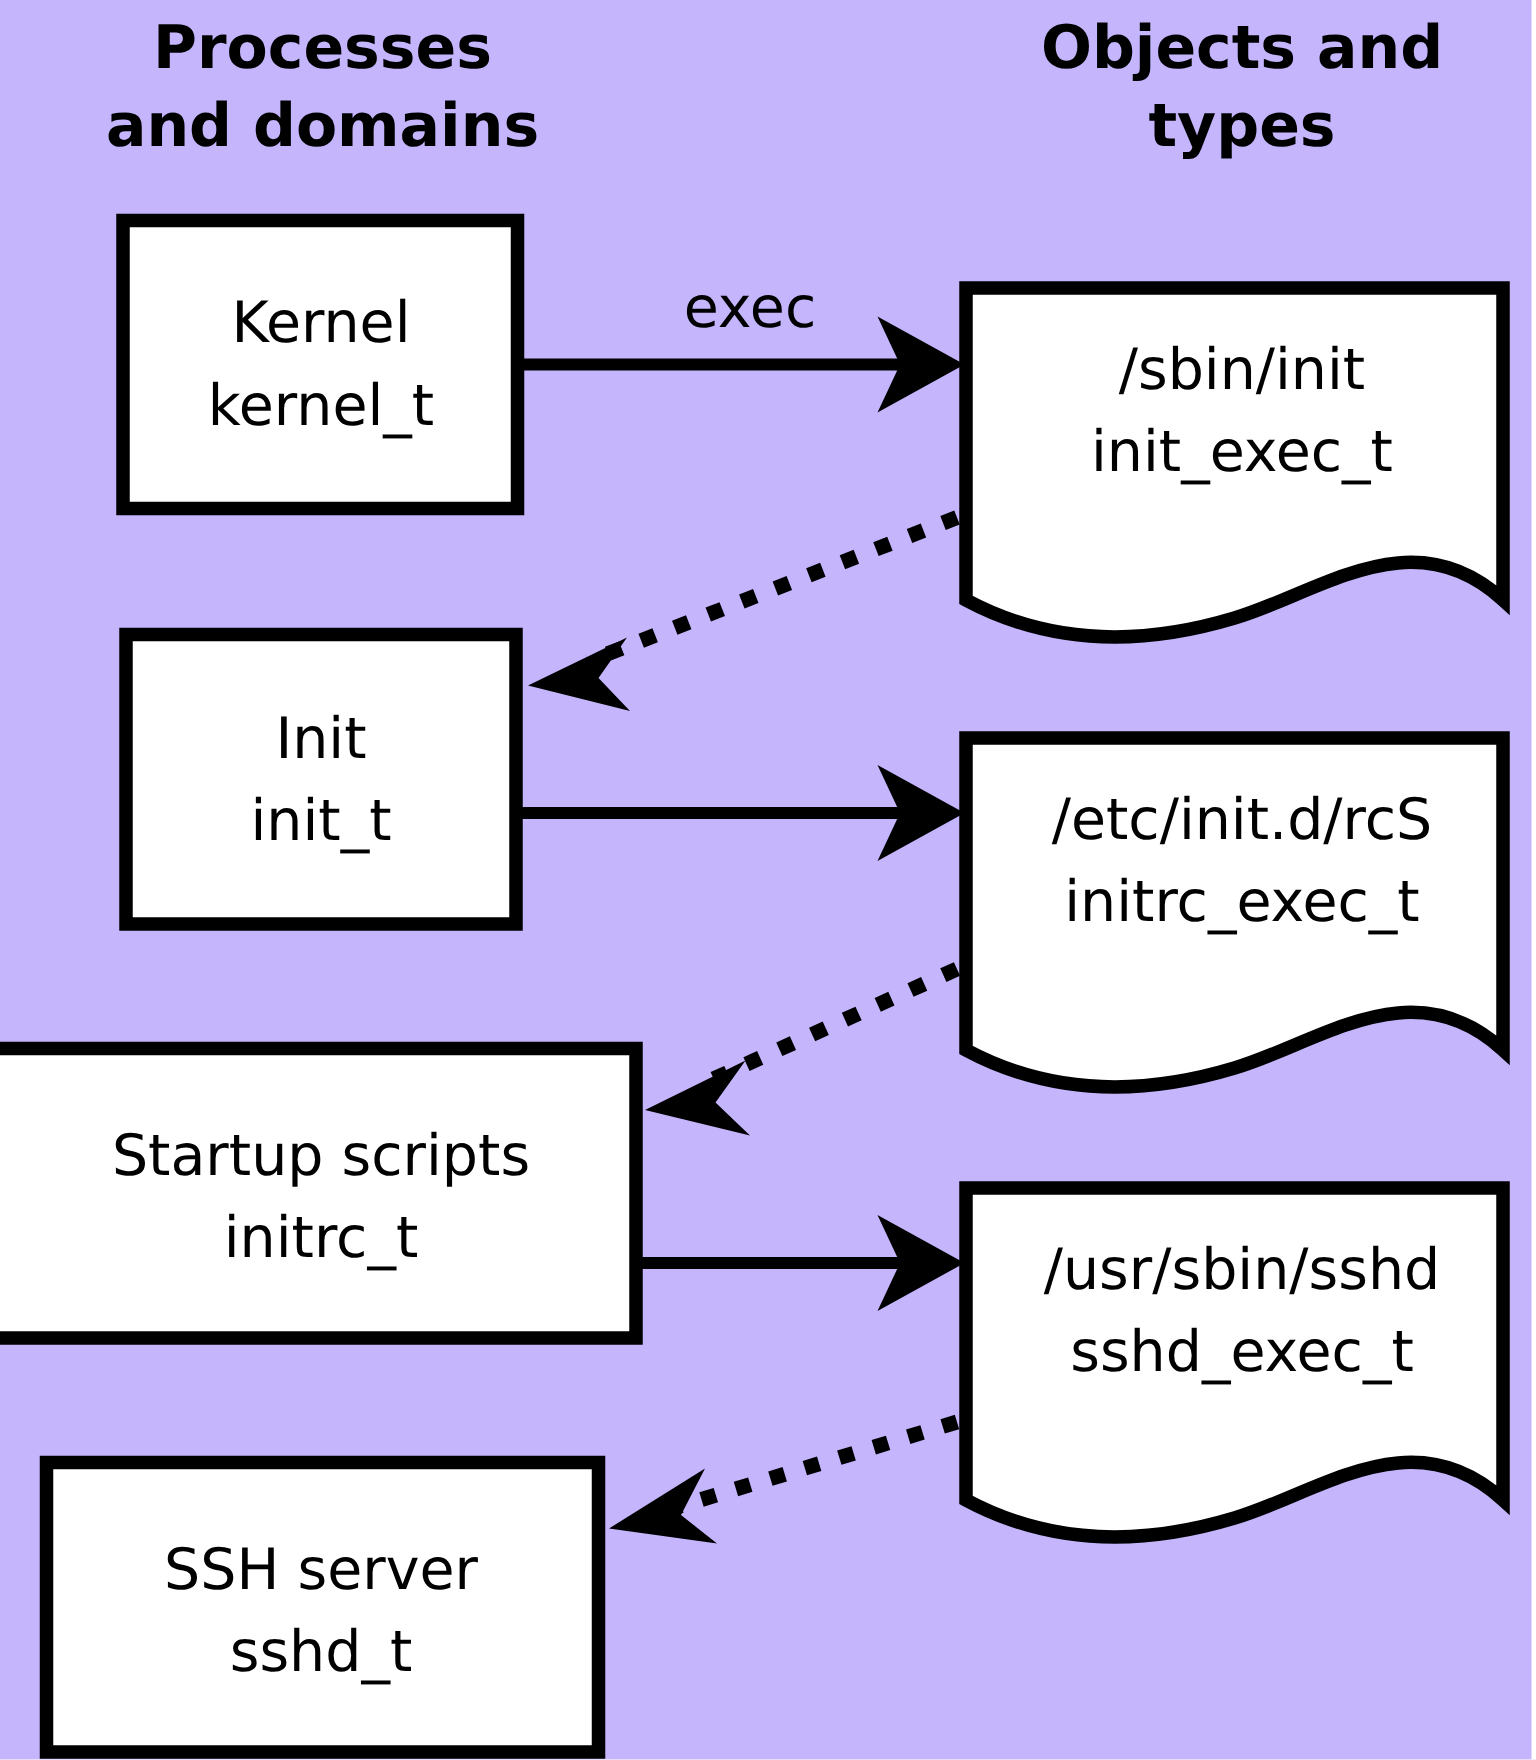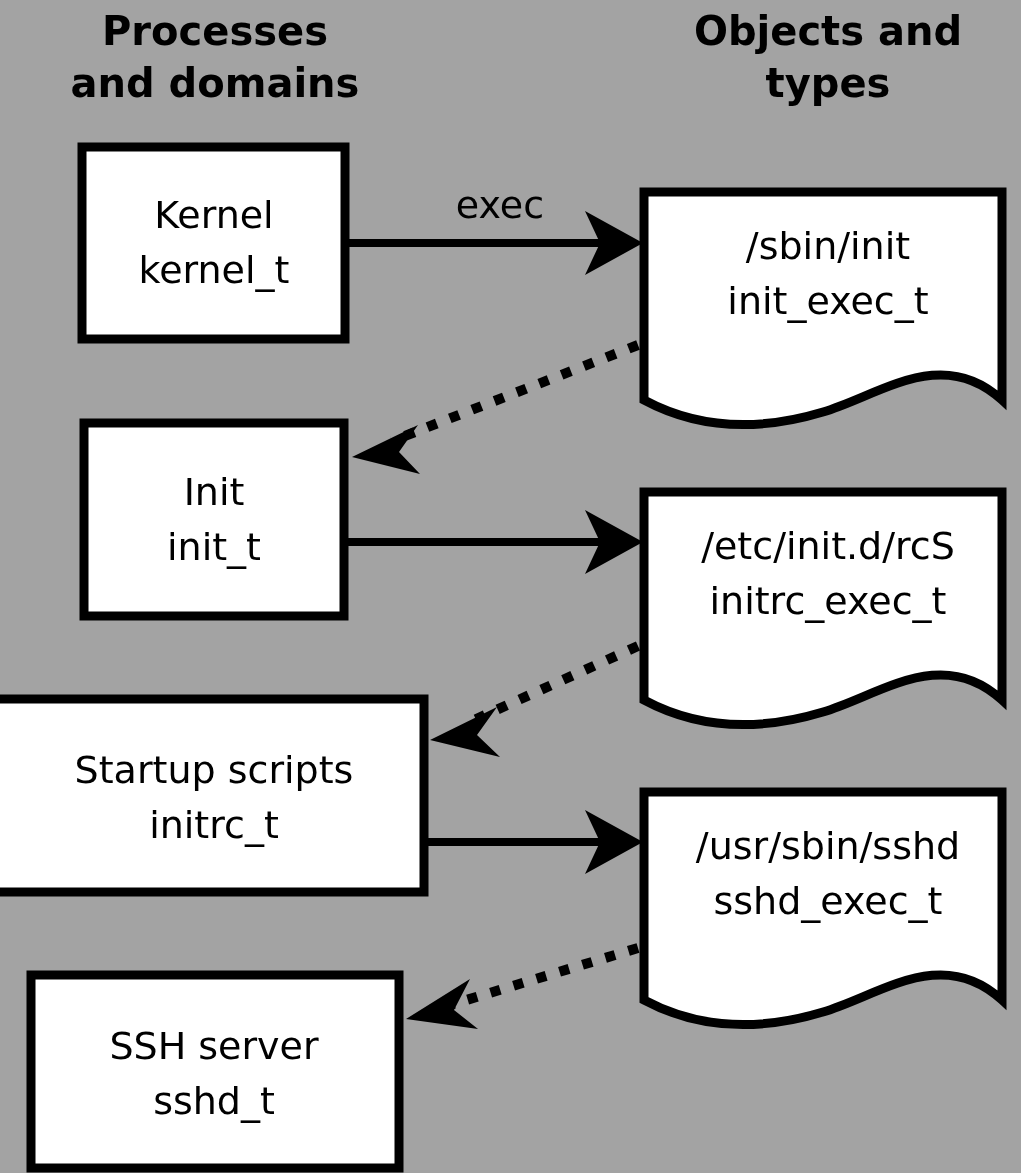--- a/index.html
+++ b/index.html
@@ -10,21 +10,21 @@
   body {
     width: 1024px;
     height: 1173px;
     font-family: "DejaVu Sans", sans-serif;
     overflow: hidden;
   }
   #diagram-root {
     position: relative;
     width: 1021px;
     height: 1173px;
-    background: #a3a3a3;
+    background: #c4b5fd;
   }
   svg#diagram-svg {
     display: block;
     width: 1024px;
     height: 1173px;
   }
   .col-header {
     font-family: "DejaVu Sans", sans-serif;
     font-weight: bold;
     font-size: 40px;

